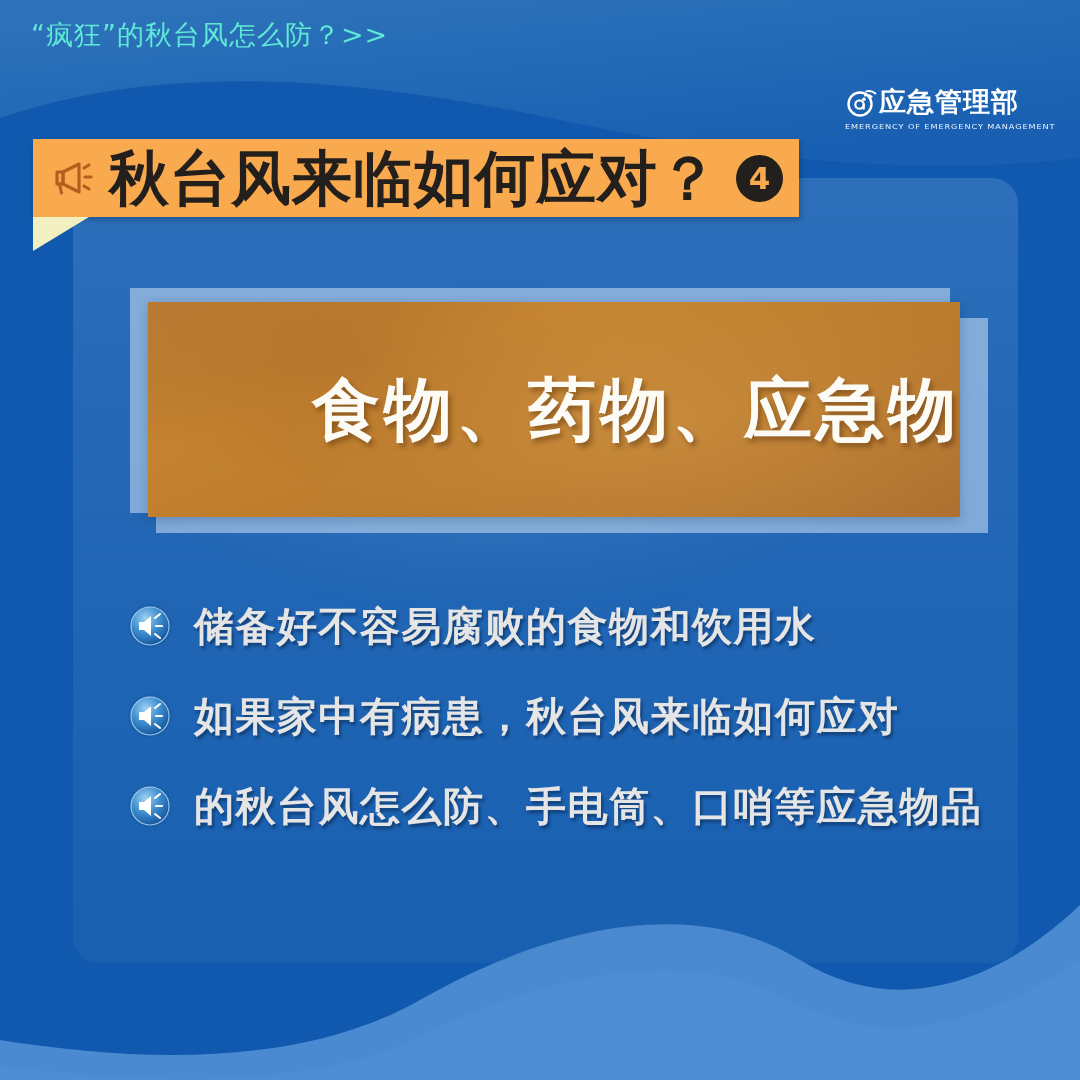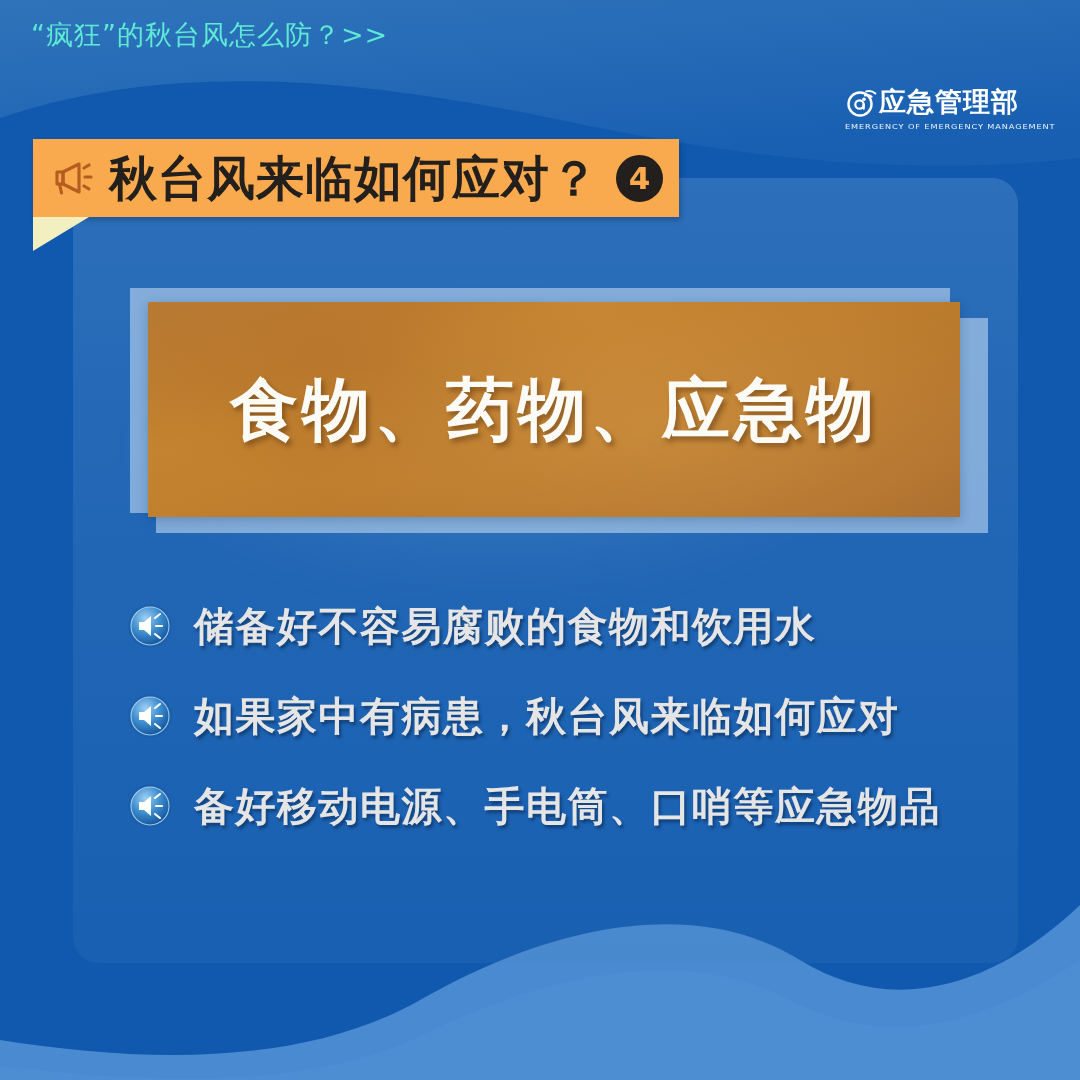--- a/index.html
+++ b/index.html
@@ -138,21 +138,21 @@
     border-top: 34px solid #f2efc0;
     border-right: 56px solid transparent;
   }
   .megaphone {
     width: 46px;
     height: 46px;
     flex: 0 0 46px;
     display: block;
   }
   .banner-title {
-    font-size: 48px;
+    font-size: 60px;
     font-weight: 700;
     color: #231f1c;
     letter-spacing: 1px;
     line-height: 52px;
     white-space: nowrap;
   }
   .banner-num {
     width: 47px;
     height: 47px;
     flex: 0 0 47px;
@@ -197,21 +197,21 @@
     left: 28px;
     top: 19px;
     width: 812px;
     height: 215px;
     background:
       radial-gradient(ellipse 70% 120% at 62% 55%, rgba(210,150,70,0.55) 0%, rgba(185,120,45,0.0) 65%),
       radial-gradient(ellipse 45% 80% at 26% 30%, rgba(166,101,36,0.45) 0%, rgba(166,101,36,0.0) 70%),
       linear-gradient(160deg, #b87a33 0%, #c4832f 30%, #bb7b2d 60%, #ad7030 100%);
     display: flex;
     align-items: center;
-    justify-content: center;
+    justify-content: flex-end;
     box-shadow: 0 3px 10px rgba(5,35,70,0.22);
   }
   .hero-text {
     font-size: 68px;
     font-weight: 700;
     color: #fdfbf6;
     letter-spacing: 4px;
     line-height: 78px;
     white-space: nowrap;
     text-shadow: 3px 4px 5px rgba(80,45,10,0.45);
@@ -353,18 +353,18 @@
         <circle cx="24" cy="24" r="22" fill="#1a5ca5" opacity="0.55"></circle>
         <circle cx="24" cy="24" r="19" fill="url(#spkg)"></circle>
         <circle cx="24" cy="24" r="19" fill="none" stroke="#bfe0f8" stroke-width="1.1" opacity="0.8"></circle>
         <path d="M13 20 h5 l7 -6 v20 l-7 -6 h-5 Z" fill="#ffffff"></path>
         <g stroke="#ffffff" stroke-width="2.1" fill="none" stroke-linecap="round">
           <path d="M29 16 L34 12"></path>
           <path d="M30 24 L36 24"></path>
           <path d="M29 32 L34 36"></path>
         </g>
       </svg>
-      <div class="bullet-text">备好移动电源、手电筒、口哨等应急物品</div>
+      <div class="bullet-text">的秋台风怎么防、手电筒、口哨等应急物品</div>
     </div>
 
   </div>
 
 </div>
 
 </body></html>

